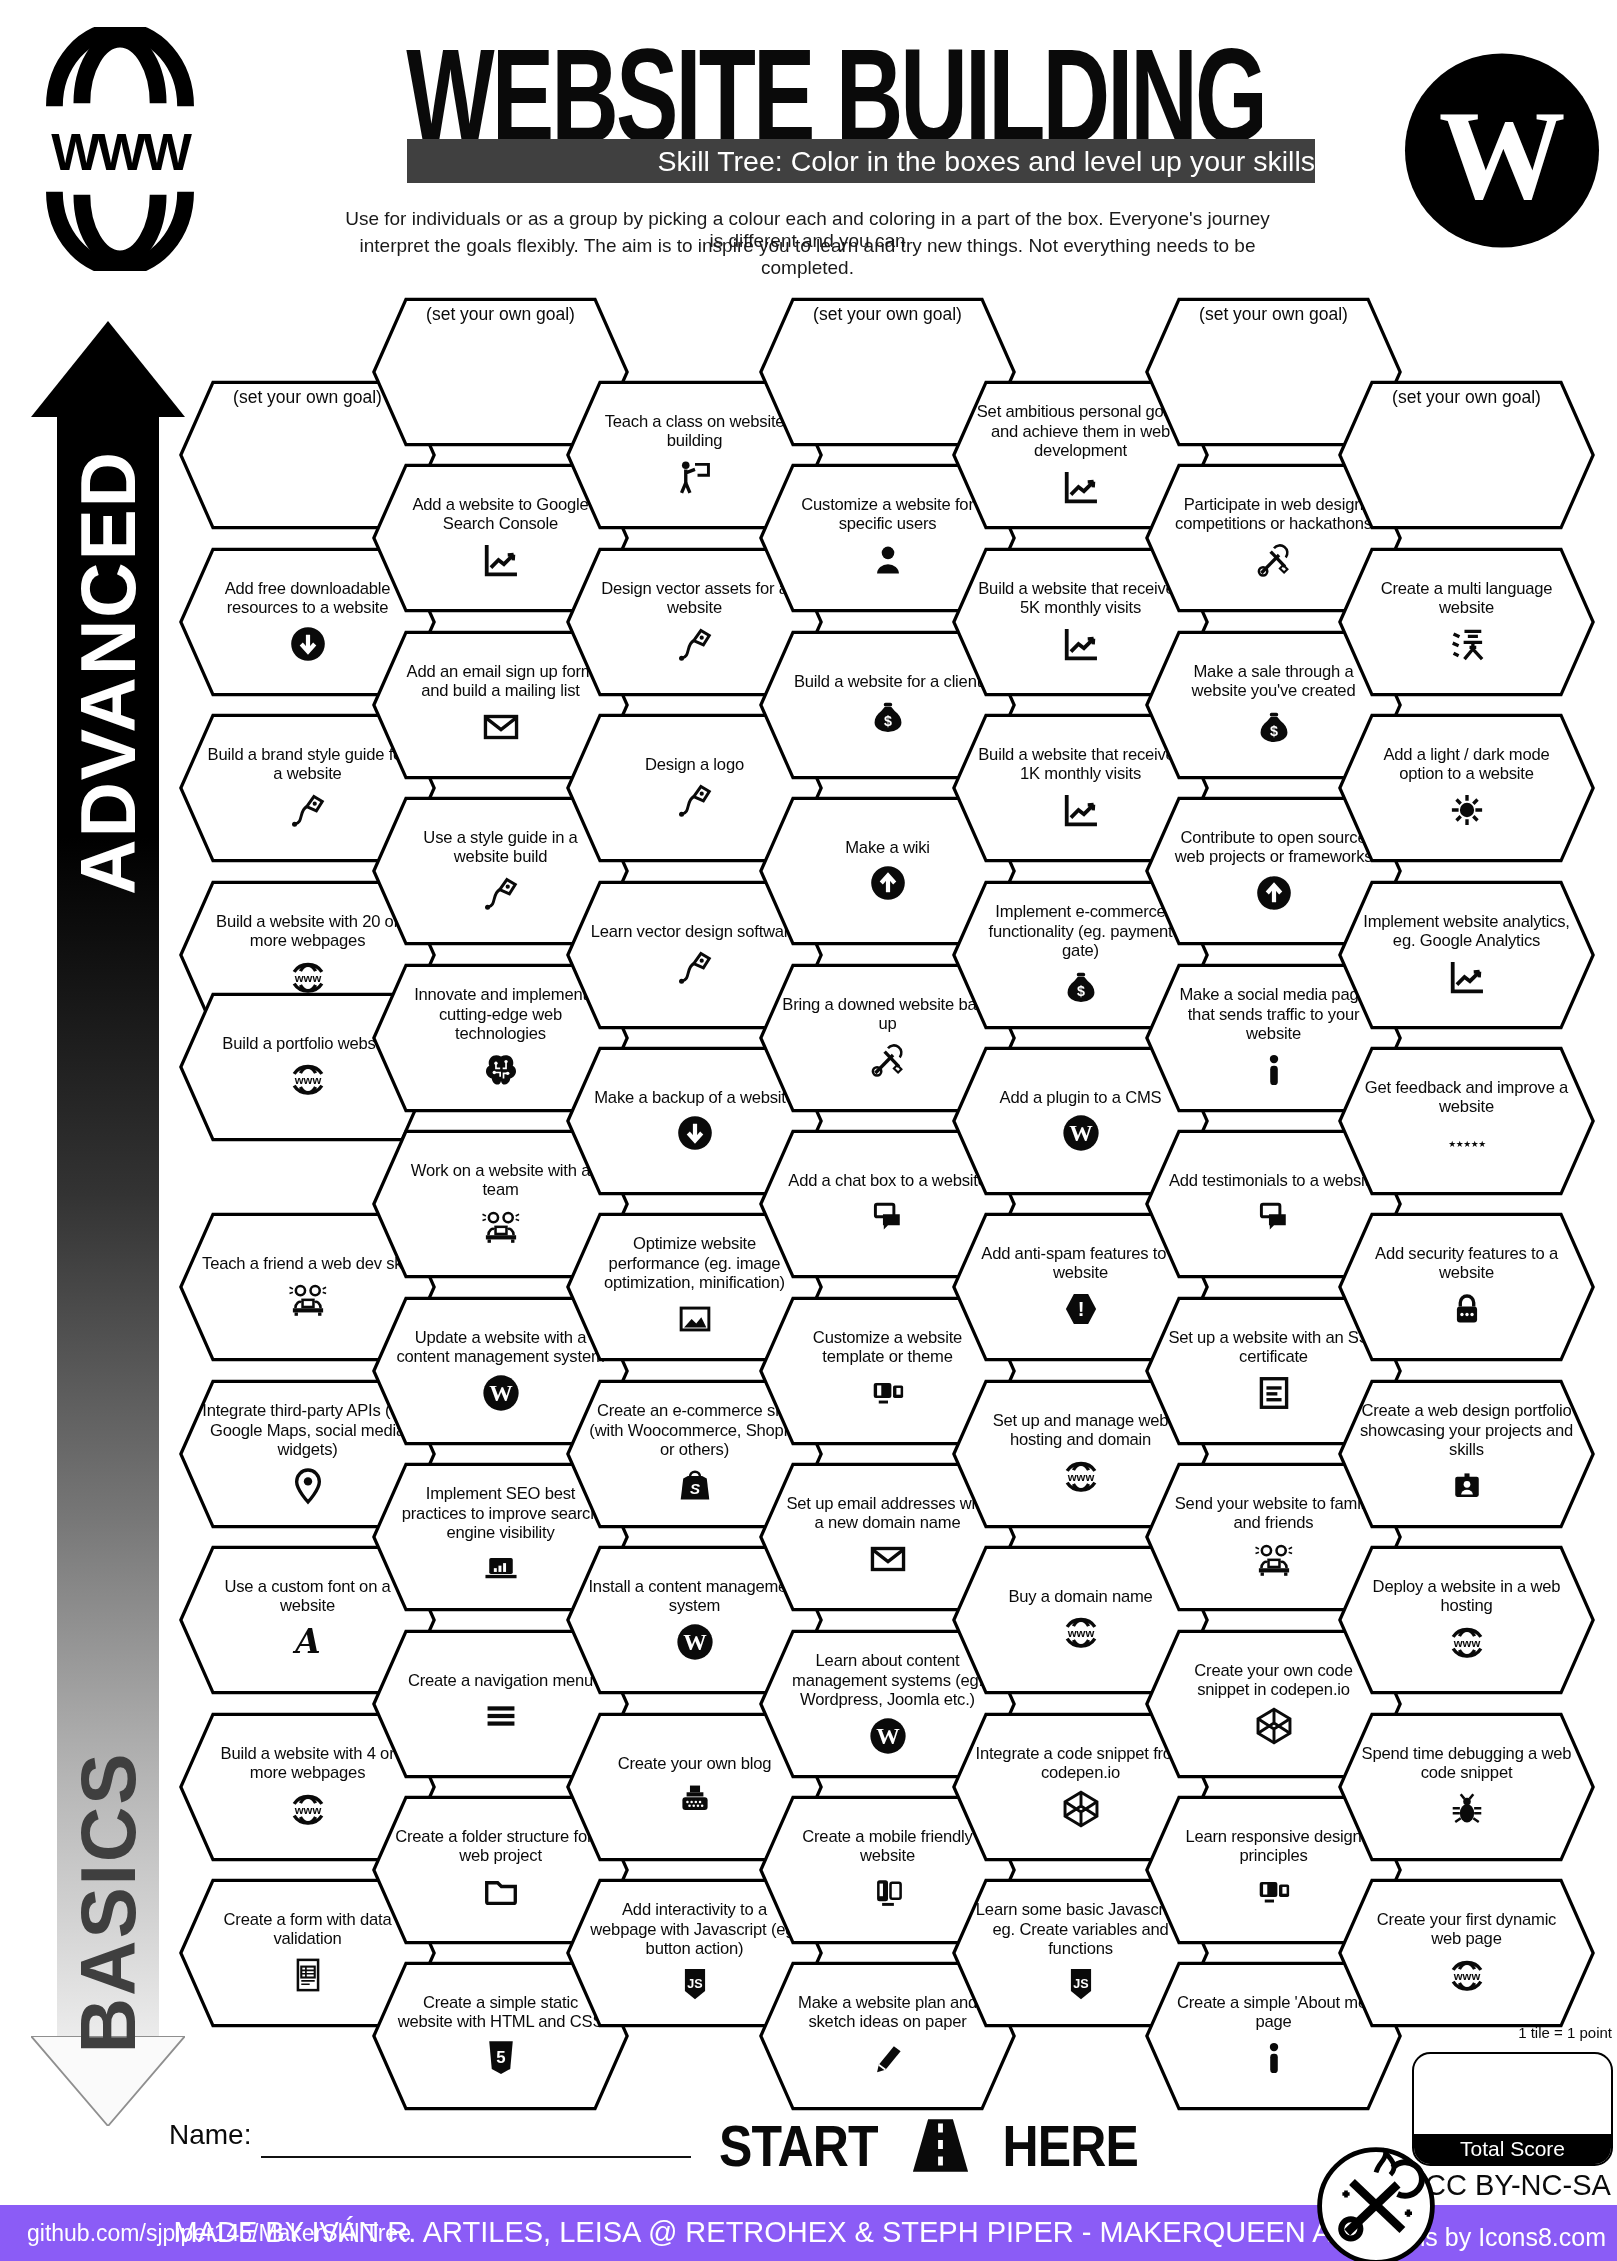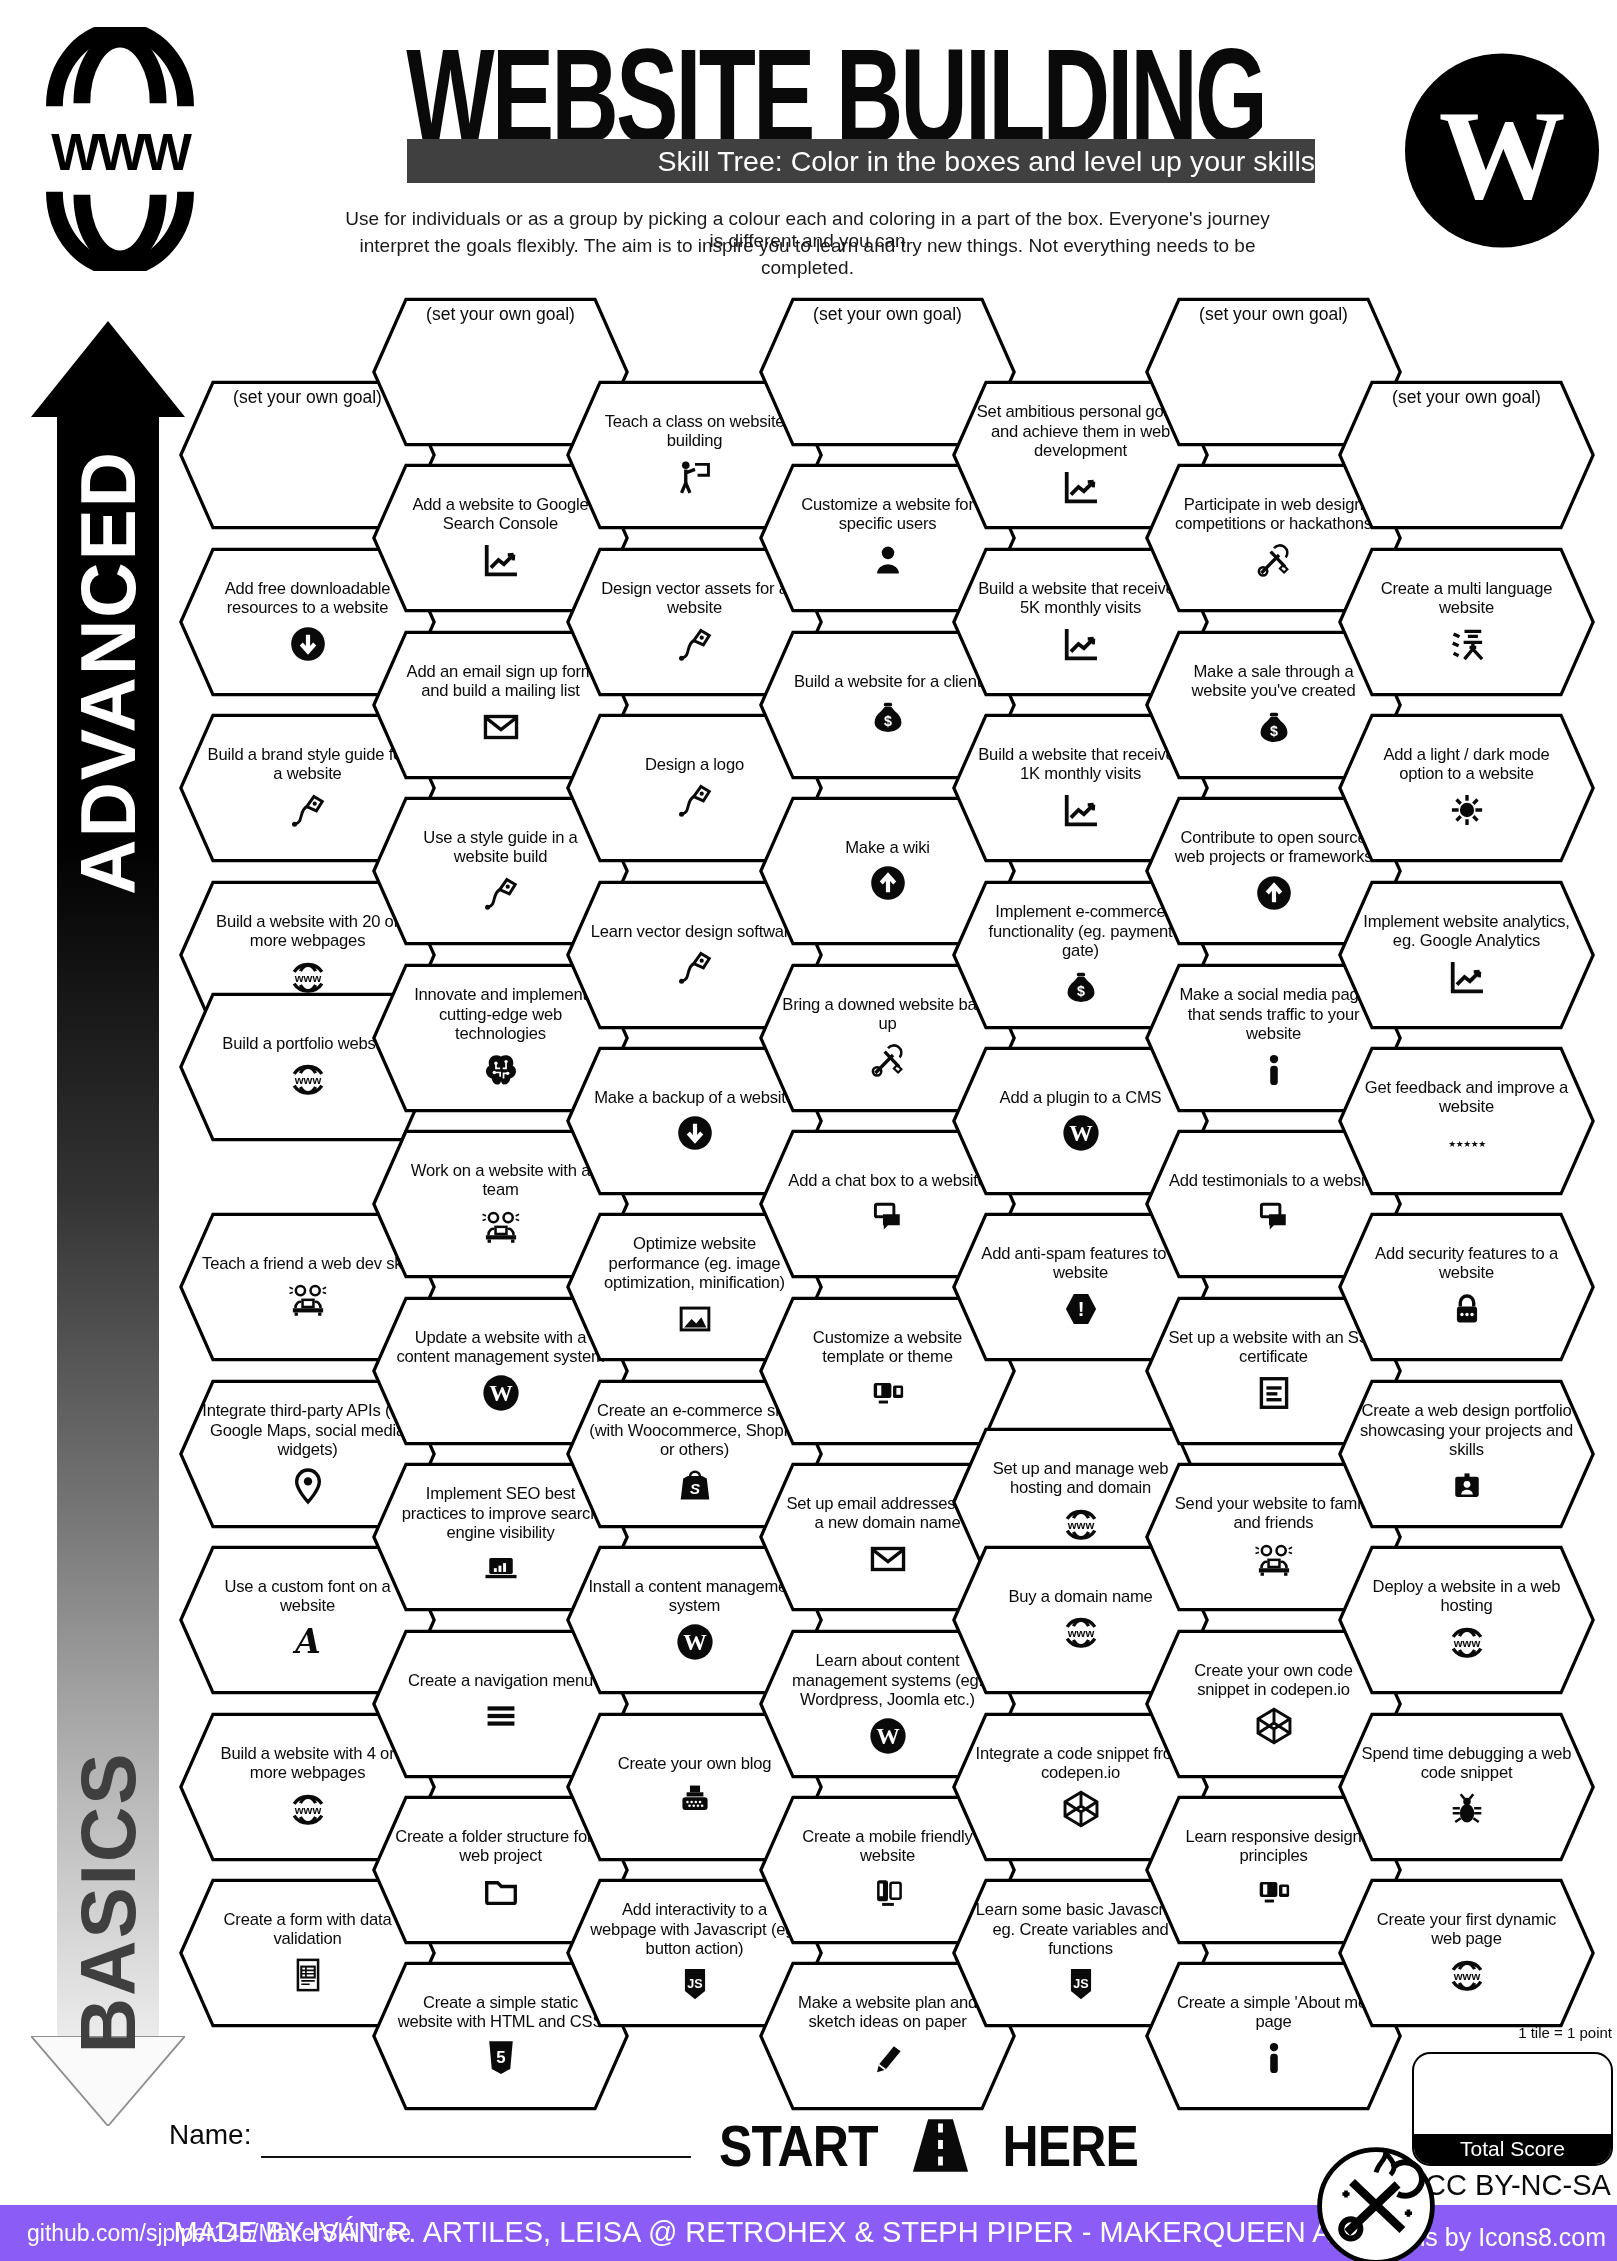--- a/index.html
+++ b/index.html
@@ -810,21 +810,21 @@
         <svg class="hex-bg" viewBox="0 0 560 326" preserveAspectRatio="none">
           <polygon points="4,163 74,5 486,5 556,163 486,321 74,321"></polygon>
         </svg>
         <div class="hex-content">
           <div class="hex-label">Add anti-spam features to a website</div>
           <svg class="hex-icon" viewBox="0 0 100 100">
             <use href="#i-spam-alert"></use>
           </svg>
         </div>
       </div>
-      <div class="hex" style="left: 952px; top: 1379px; margin-top: 48px;">
+      <div class="hex" style="left: 952px; top: 1379px;">
         <svg class="hex-bg" viewBox="0 0 560 326" preserveAspectRatio="none">
           <polygon points="4,163 74,5 486,5 556,163 486,321 74,321"></polygon>
         </svg>
         <div class="hex-content">
           <div class="hex-label">Set up and manage web hosting and domain</div>
           <svg class="hex-icon" viewBox="0 0 100 100">
             <use href="#i-www"></use>
           </svg>
         </div>
       </div>

